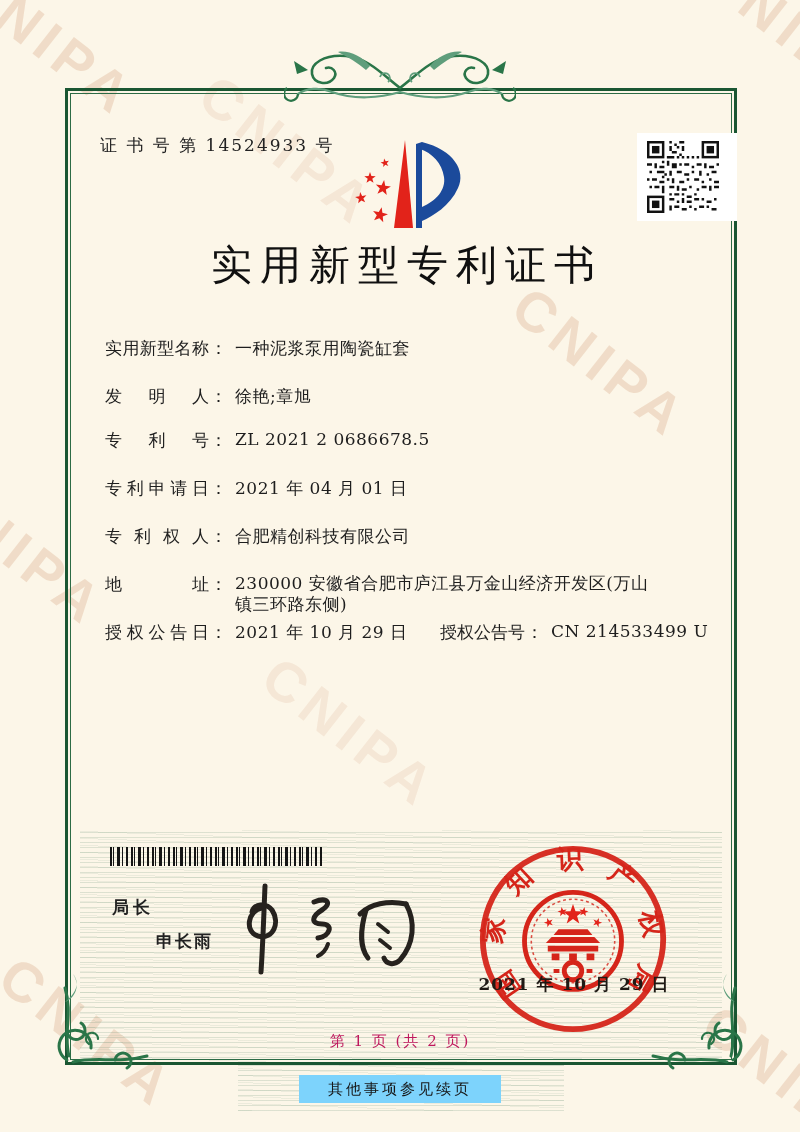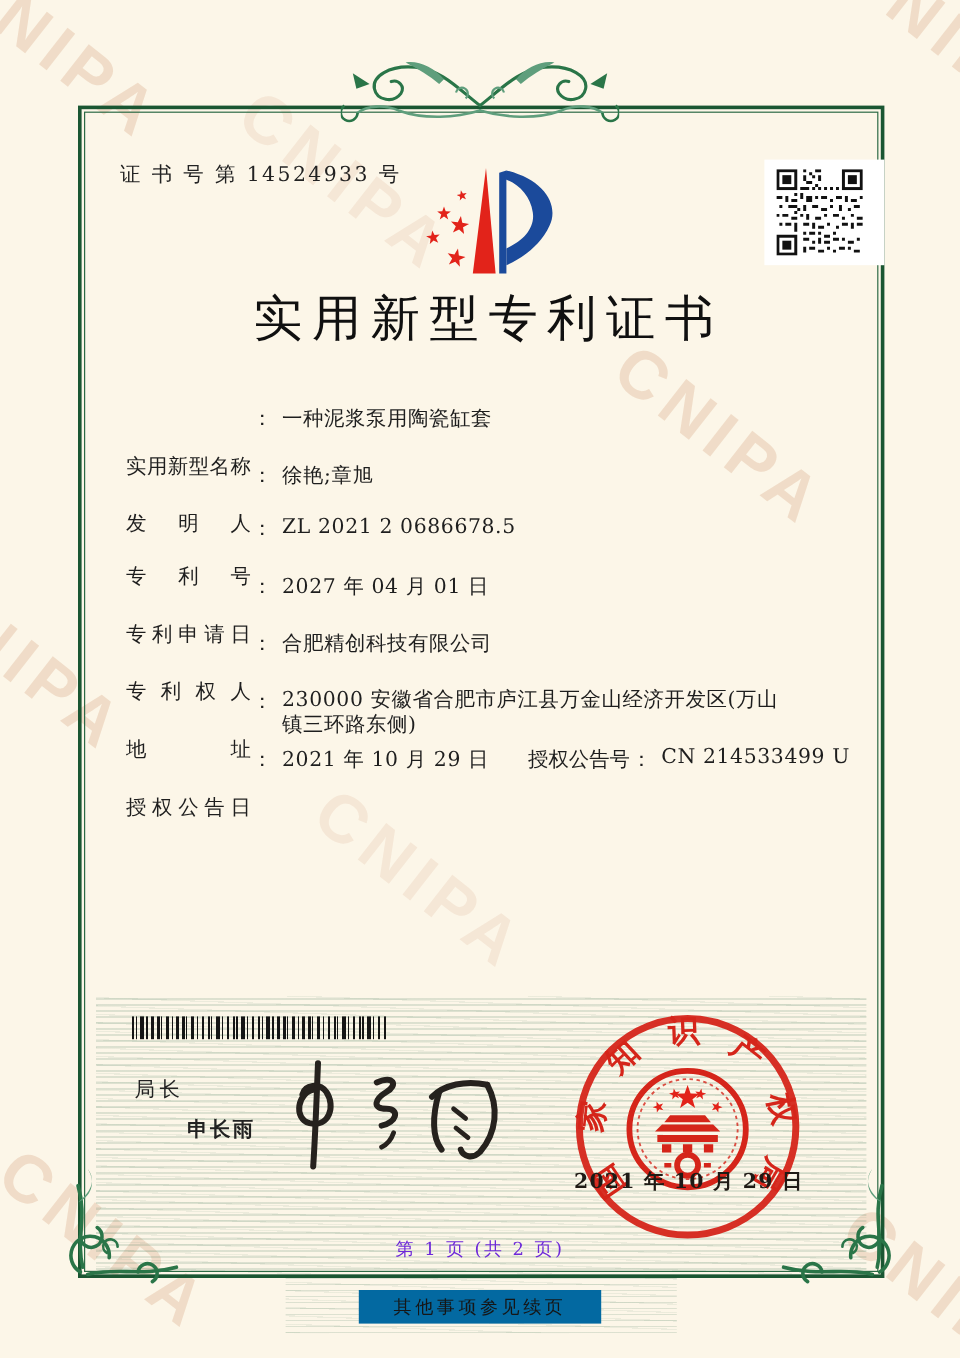--- a/index.html
+++ b/index.html
@@ -49,21 +49,21 @@
   .qr-wrap svg{margin:8px 0 0 10px;}
   .title{
     position:absolute;left:65px;top:238px;width:670px;z-index:4;
     text-align:center;font-size:41px;font-weight:normal;letter-spacing:8px;
     padding-left:14px;box-sizing:border-box;color:#101010;
   }
   
   .row{position:absolute;left:105px;z-index:4;font-size:17px;white-space:nowrap;color:#1e1e1e;}
   .row .lbl{
     display:inline-block;width:104px;vertical-align:top;
-    text-align:justify;text-align-last:justify;margin-top:40px;
+    text-align:justify;text-align-last:justify;
   }
   .row .colon{display:inline-block;margin:0 8px 0 1px;vertical-align:top;}
   .row .val{display:inline-block;vertical-align:top;letter-spacing:0.5px;}
   .row.wrap{white-space:normal;width:600px;}
   .row.wrap .val{width:430px;line-height:21px;}
   .r1{top:337px;} .r2{top:385px;} .r3{top:429px;} .r4{top:477px;}
   .r5{top:525px;} .r6{top:573px;} .r7{top:621px;}
   .r7b{left:440px;top:621px;}
   
   .paragraphs{
@@ -77,40 +77,40 @@
     background:repeating-linear-gradient(90deg,
       #151515 0 2px, rgba(0,0,0,0) 2px 3px,
       #151515 3px 4px, rgba(0,0,0,0) 4px 7px,
       #151515 7px 10px, rgba(0,0,0,0) 10px 12px,
       #151515 12px 13px, rgba(0,0,0,0) 13px 16px,
       #151515 16px 18px, rgba(0,0,0,0) 18px 21px);
   }
   .signer-title{
     position:absolute;left:112px;top:896px;z-index:5;
     font-family:"Liberation Sans","DejaVu Sans",sans-serif;
-    font-weight:400;font-size:17px;letter-spacing:4px;color:#222;
+    font-weight:700;font-size:17px;letter-spacing:4px;color:#222;
   }
   .signer-name{
     position:absolute;left:112px;top:930px;z-index:5;
     font-family:Liberation Sans, sans-serif;
     font-weight:600;font-size:17px;letter-spacing:2px;color:#222;margin-left:44px;
   }
   .signature{position:absolute;left:210px;top:880px;z-index:5;}
   .seal{position:absolute;left:476px;top:842px;width:194px;height:194px;z-index:5;}
   .seal-date{
     position:absolute;left:478px;top:973px;width:192px;z-index:6;
     text-align:center;font-size:17px;letter-spacing:1px;font-weight:600;color:#1f1a15;
   }
   .page-footer{
     position:absolute;left:65px;top:1032px;width:670px;z-index:4;
-    text-align:center;font-size:15px;letter-spacing:2px;color:#6d28d9;
+    text-align:center;font-size:15px;letter-spacing:2px;color:#be185d;
   }
   .note-box{
     position:absolute;left:299px;top:1075px;width:202px;height:28px;z-index:4;
-    background:#0369a1;display:flex;align-items:center;justify-content:center;
+    background:#7dd3fc;display:flex;align-items:center;justify-content:center;
     font-size:15px;letter-spacing:3px;color:#161616;
   }
 </style>
 </head>
 <body>
 
 <div class="watermark" style="left:-55px;top:8px;">CNIPA</div>
 <div class="watermark faint" style="left:185px;top:118px;">CNIPA</div>
 <div class="watermark" style="left:688px;top:-4px;">CNIPA</div>
 <div class="watermark" style="left:498px;top:330px;">CNIPA</div>
@@ -210,21 +210,21 @@
 <div class="row r1">
   <span class="lbl">实用新型名称</span><span class="colon">：</span><span class="val">一种泥浆泵用陶瓷缸套</span>
 </div>
 <div class="row r2">
   <span class="lbl">发明人</span><span class="colon">：</span><span class="val">徐艳;章旭</span>
 </div>
 <div class="row r3">
   <span class="lbl">专利号</span><span class="colon">：</span><span class="val">ZL 2021 2 0686678.5</span>
 </div>
 <div class="row r4">
-  <span class="lbl">专利申请日</span><span class="colon">：</span><span class="val">2027 年 04 月 01 日</span>
+  <span class="lbl">专利申请日</span><span class="colon">：</span><span class="val">2021 年 04 月 01 日</span>
 </div>
 <div class="row r5">
   <span class="lbl">专利权人</span><span class="colon">：</span><span class="val">合肥精创科技有限公司</span>
 </div>
 <div class="row r6 wrap">
   <span class="lbl">地址</span><span class="colon">：</span><span class="val">230000 安徽省合肥市庐江县万金山经济开发区(万山镇三环路东侧)</span>
 </div>
 <div class="row r7">
   <span class="lbl">授权公告日</span><span class="colon">：</span><span class="val">2021 年 10 月 29 日</span>
 </div>

